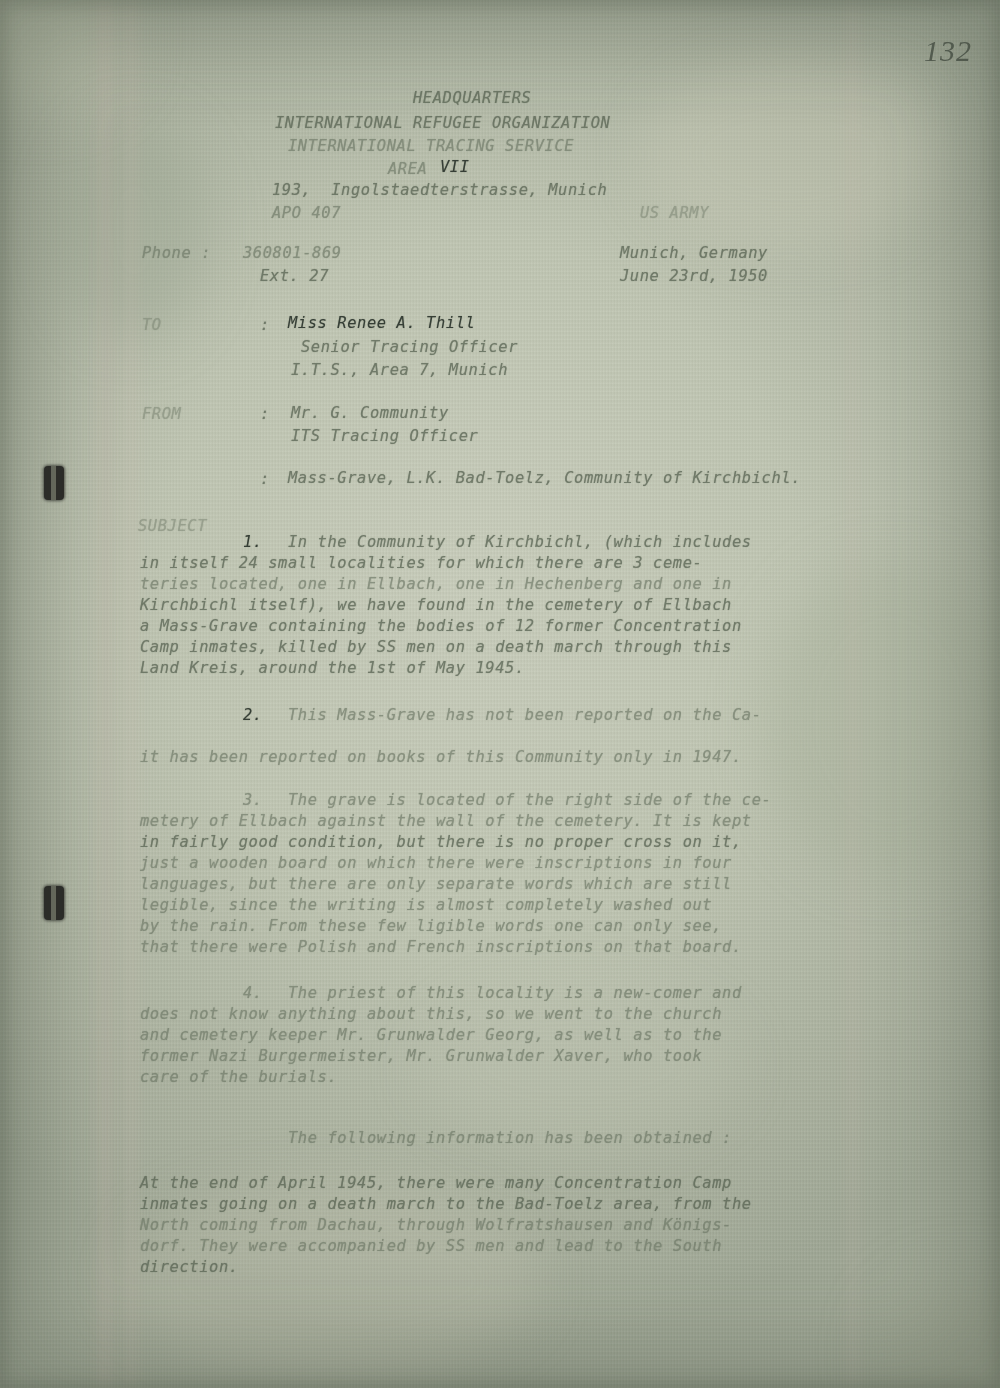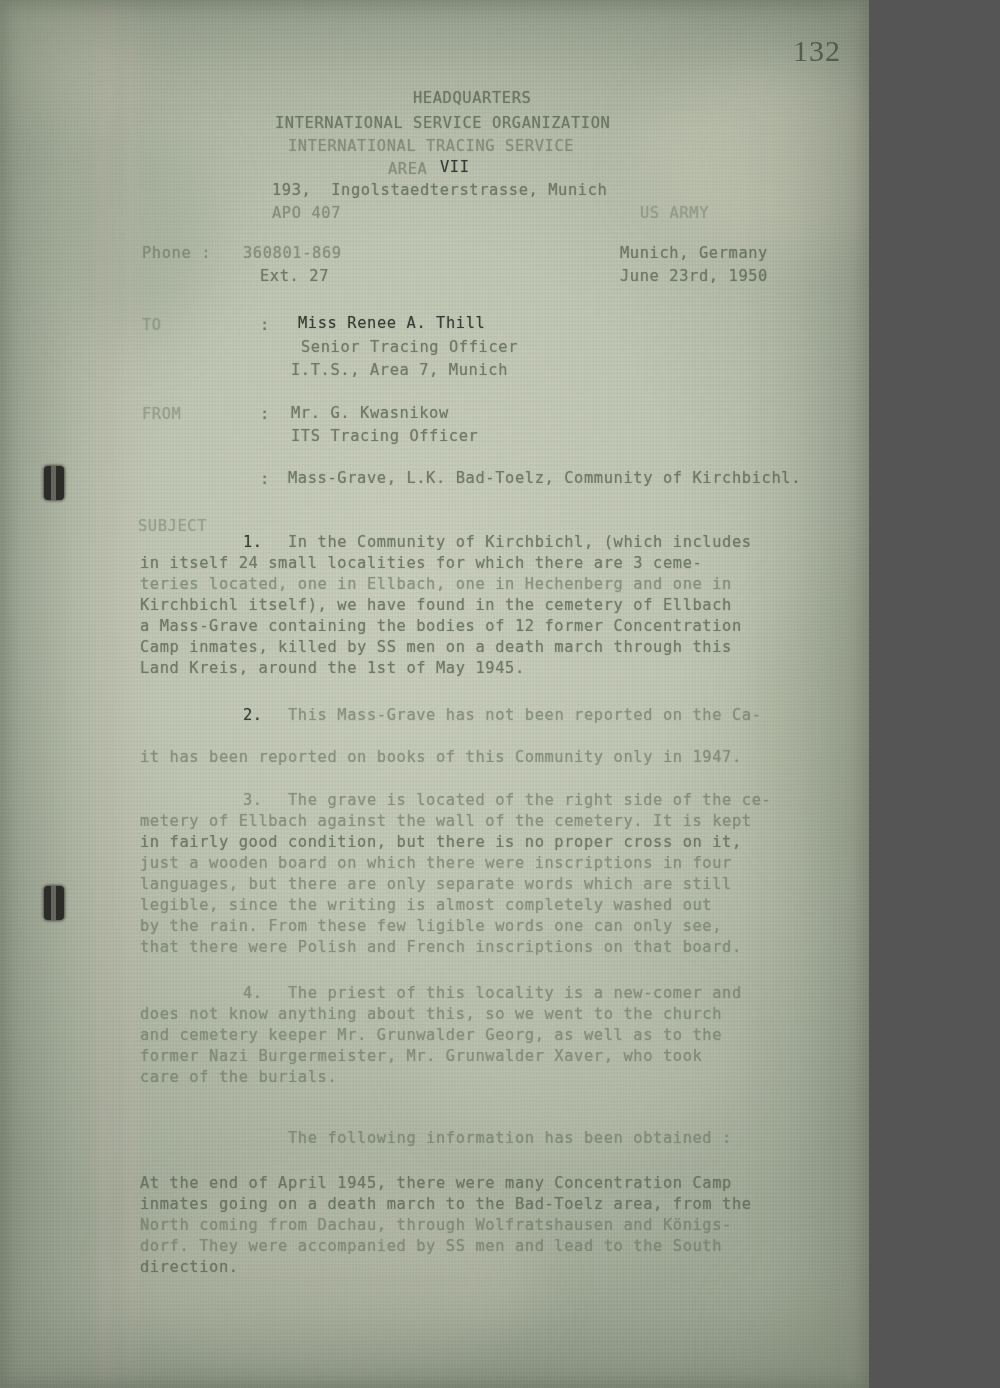--- a/index.html
+++ b/index.html
@@ -2,25 +2,26 @@
 <html><head>
 <meta charset="utf-8">
 <style>
   html, body {
     margin: 0;
     padding: 0;
     background: #555;
   }
   .page {
     position: relative;
-    width: 869px;
+    width: 1000px;
     height: 1388px;
     overflow: hidden;
     background: #b9c0ad;
     font-family: "DejaVu Sans Mono", monospace;
+    font-style: italic;
   }
   
   .paper-base {
     position: absolute;
     inset: 0;
     background:
       radial-gradient(ellipse 70% 55% at 48% 42%, #c8cdbb 0%, #bfc5b2 45%, #adb4a1 75%, #9ea694 100%);
   }
   .paper-grain {
     position: absolute;
@@ -132,43 +133,43 @@
   <div class="streak" style="left:840px; opacity:0.5;"></div>
 
   <div class="punch p1"></div>
   <div class="punch p2"></div>
 
   <div class="pagenum">132</div>
 
   <div class="doc">
 
     <div class="t faded" style="left:413px; top:88px;">HEADQUARTERS</div>
-    <div class="t faded" style="left:275px; top:113px;">INTERNATIONAL SERVICE ORGANIZATION</div>
+    <div class="t faded" style="left:275px; top:113px;">INTERNATIONAL REFUGEE ORGANIZATION</div>
     <div class="t fainter" style="left:288px; top:136px;">INTERNATIONAL TRACING SERVICE</div>
     <div class="t fainter" style="left:388px; top:159px;">AREA</div>
     <div class="t strong" style="left:440px; top:157px;">VII</div>
     <div class="t faded" style="left:272px; top:180px;">193,  Ingolstaedterstrasse, Munich</div>
     <div class="t fainter" style="left:272px; top:203px;">APO 407</div>
     <div class="t faintest" style="left:640px; top:203px;">US ARMY</div>
 
     <div class="t fainter" style="left:142px; top:243px;">Phone :</div>
     <div class="t fainter" style="left:243px; top:243px;">360801-869</div>
     <div class="t faded" style="left:260px; top:266px;">Ext. 27</div>
     <div class="t faded" style="left:620px; top:243px;">Munich, Germany</div>
     <div class="t faded" style="left:620px; top:266px;">June 23rd, 1950</div>
 
     <div class="t faintest" style="left:142px; top:315px;">TO</div>
     <div class="t faded" style="left:260px; top:315px;">:</div>
-    <div class="t strong" style="left:298px; top:313px;">Miss Renee A. Thill</div>
+    <div class="t strong" style="left:288px; top:313px;">Miss Renee A. Thill</div>
     <div class="t faded" style="left:301px; top:337px;">Senior Tracing Officer</div>
     <div class="t faded" style="left:291px; top:360px;">I.T.S., Area 7, Munich</div>
 
     <div class="t faintest" style="left:142px; top:404px;">FROM</div>
     <div class="t faded" style="left:260px; top:404px;">:</div>
-    <div class="t faded" style="left:291px; top:403px;">Mr. G. Kwasnikow</div>
+    <div class="t faded" style="left:291px; top:403px;">Mr. G. Community</div>
     <div class="t faded" style="left:291px; top:426px;">ITS Tracing Officer</div>
 
     <div class="t faintest" style="left:138px; top:469px;margin-top:47px;">SUBJECT</div>
     <div class="t faded" style="left:260px; top:469px;">:</div>
     <div class="t faded" style="left:288px; top:468px;">Mass-Grave, L.K. Bad-Toelz, Community of Kirchbichl.</div>
 
     <div class="t strong" style="left:243px; top:532px;">1.</div>
     <div class="t faded" style="left:288px; top:532px;">In the Community of Kirchbichl, (which includes</div>
     <div class="t faded" style="left:140px; top:553px;">in itself 24 small localities for which there are 3 ceme-</div>
     <div class="t faded" style="left:140px; top:595px;">Kirchbichl itself), we have found in the cemetery of Ellbach</div>

